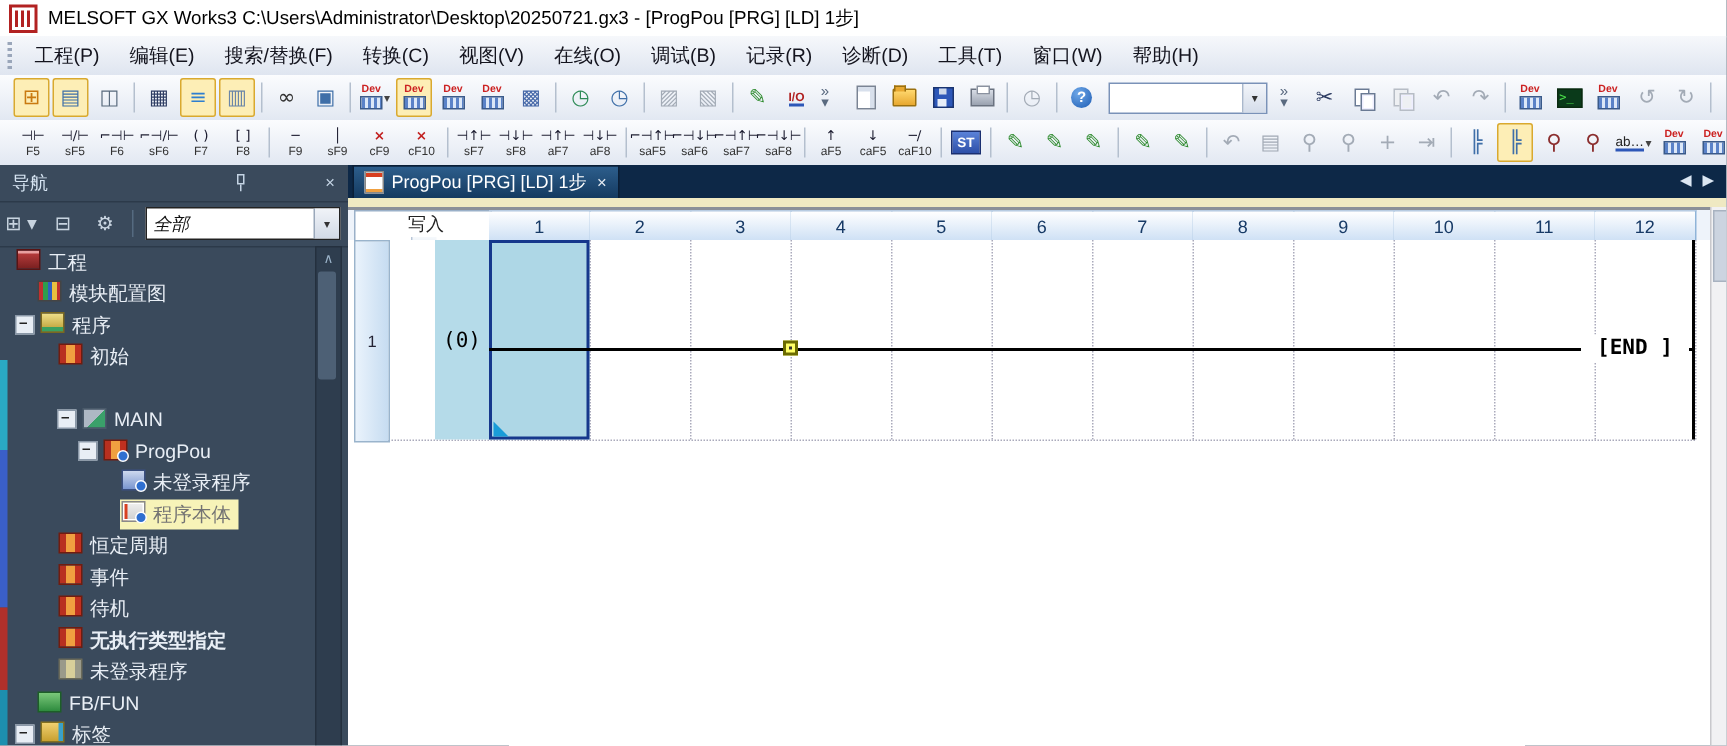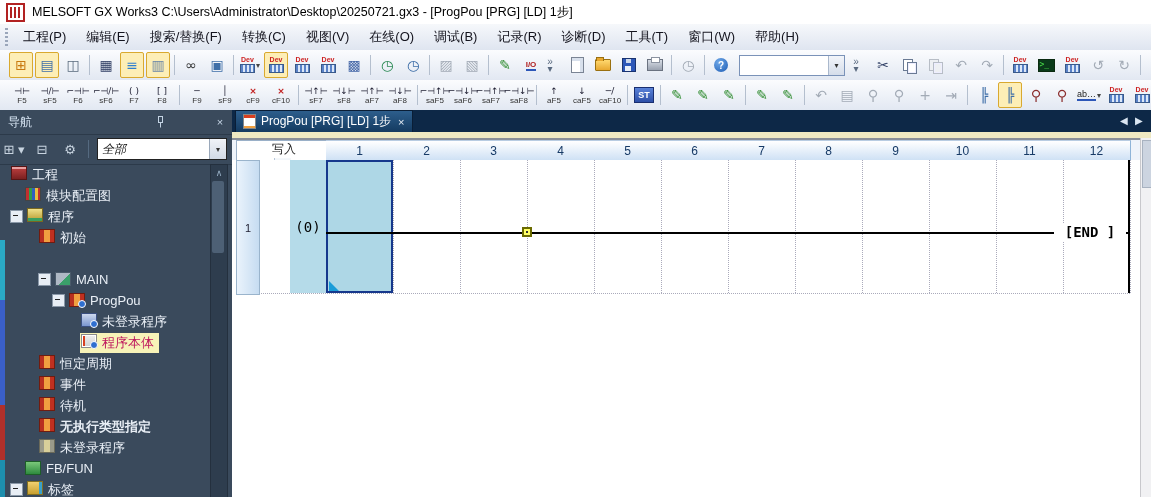--- a/index.html
+++ b/index.html
@@ -92,21 +92,21 @@
   #navcombo .cval{flex:1;padding-left:4px;color:#111;font-size:12px;}
   #navcombo .carr{width:16px;height:100%;background:linear-gradient(180deg,#f0f3f8,#d2dae6);
         border-left:1px solid #9aa8ba;font-size:8px;color:#333;display:flex;align-items:center;justify-content:center;}
   #navtree{position:absolute;left:0;top:54px;width:210px;height:333px;overflow:hidden;}
   .trow{position:absolute;left:0;width:210px;height:21px;display:flex;align-items:center;color:#e8eef5;
         font-size:13px;white-space:nowrap;}
   .tbox{width:11px;height:11px;background:#e8eef5;border:1px solid #8a98a8;margin-right:3px;flex:none;
         position:relative;}
   .tbox::before{content:"";position:absolute;left:2px;top:4px;width:5px;height:1px;background:#222;}
   .thl{display:flex;align-items:flex-start;padding:1px 5px 1px 1px;}
-  .thl.sel{background:#f7f3b8;color:#be185d;font-family:Liberation Mono, monospace;}
+  .thl.sel{background:#f7f3b8;color:#737373;font-family:Liberation Mono, monospace;}
   .ticon{width:14px;height:12px;margin-right:5px;flex:none;}
   .ti-prj{background:linear-gradient(180deg,#c04040,#7a2020);border:1px solid #581414;box-shadow:inset 0 2px 0 #e8a0a0;}
   .ti-modcfg{background:repeating-linear-gradient(90deg,#c03030 0 3px,#2e9e4e 3px 6px,#3060c0 6px 9px,#e8c040 9px 12px);border:1px solid #444;}
   .ti-prog{background:linear-gradient(180deg,#efe08a,#b89a30);border:1px solid #7a6820;box-shadow:inset 0 -3px 0 #3aa060;}
   .ti-exec{background:linear-gradient(90deg,#b83020 0 4px,#f0a040 4px 10px,#c03020 10px);border:1px solid #701c10;}
   .ti-unreg{background:linear-gradient(90deg,#9a9a8a 0 4px,#d8cf9a 4px 10px,#9a9a8a 10px);border:1px solid #6a6a5a;}
   .ti-main{background:linear-gradient(135deg,#aeb8c4 0 55%,#3aa06a 55%);border:1px solid #4a5a6a;}
   .ti-pou{background:linear-gradient(90deg,#b83020 0 4px,#f0a040 4px 10px,#c03020 10px);border:1px solid #701c10;position:relative;}
   .ti-pou::after,.ti-body::after{content:"";position:absolute;right:-2px;bottom:-2px;width:6px;height:6px;border-radius:50%;
         background:#2f6fd0;border:1px solid #fff;}

